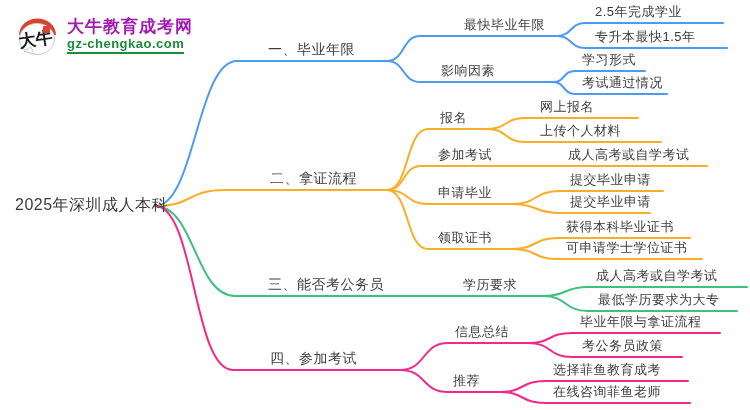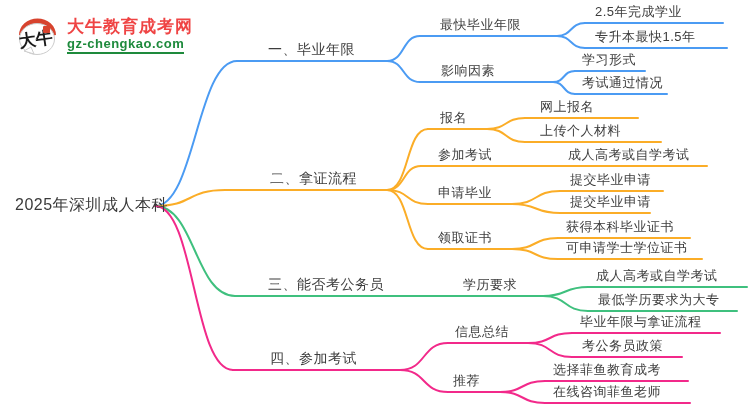--- a/index.html
+++ b/index.html
@@ -32,21 +32,21 @@
 
   <div class="logo">
     <svg width="46" height="44" viewBox="0 0 46 44">
       <path d="M5,21 A18.5,16.5 0 0 1 42,21 L36,22 A13,11.5 0 0 0 10,22 Z" fill="#d7432e"></path>
       <ellipse cx="23" cy="25" rx="17.5" ry="15.5" fill="#ffffff" stroke="#cccccc" stroke-width="1"></ellipse>
       <path d="M10,37 L17,33 L20,40 Z" fill="#ffffff" stroke="#cccccc" stroke-width="1"></path>
       <text x="22" y="31" font-size="17" font-weight="bold" fill="#1a1a1a" text-anchor="middle" transform="rotate(-8 22 27)" font-family="'DejaVu Serif',serif">大牛</text>
       <rect x="29" y="12" width="7" height="7" rx="1" fill="#d7432e"></rect>
     </svg>
     <div class="logo-texts">
-      <span class="brand" style="color: #ef4444;">大牛教育成考网</span>
+      <span class="brand" style="color: #a21caf;">大牛教育成考网</span>
       <span class="domain" style="color: rgb(30, 138, 60); border-bottom-color: rgb(30, 138, 60);">gz-chengkao.com</span>
     </div>
   </div>
 
   <svg id="wires" width="750" height="410" viewBox="0 0 750 410">
       <path d="M155,206 C195,206 197,61 237,61" fill="none" stroke="#4b9bf3" stroke-width="2" stroke-linecap="round"></path>
       <line x1="237" y1="61" x2="387" y2="61" stroke="#4b9bf3" stroke-width="2" stroke-linecap="round"></line>
       <path d="M387,61 C405.15,61 401.85,36 420,36" fill="none" stroke="#4b9bf3" stroke-width="2" stroke-linecap="round"></path>
       <line x1="420" y1="36" x2="557" y2="36" stroke="#4b9bf3" stroke-width="2" stroke-linecap="round"></line>
       <path d="M557,36 C572.4,36 569.6,23 585,23" fill="none" stroke="#4b9bf3" stroke-width="2" stroke-linecap="round"></path>
@@ -101,21 +101,21 @@
       <line x1="448" y1="392" x2="500" y2="392" stroke="#f2298a" stroke-width="2" stroke-linecap="round"></line>
       <path d="M500,392 C524.75,392 520.25,381 545,381" fill="none" stroke="#f2298a" stroke-width="2" stroke-linecap="round"></path>
       <line x1="545" y1="381" x2="688" y2="381" stroke="#f2298a" stroke-width="2" stroke-linecap="round"></line>
       <path d="M500,392 C524.75,392 520.25,403 545,403" fill="none" stroke="#f2298a" stroke-width="2" stroke-linecap="round"></path>
       <line x1="545" y1="403" x2="690" y2="403" stroke="#f2298a" stroke-width="2" stroke-linecap="round"></line>
     </svg>
 
   <div id="nodes">
     <div class="root-label">2025年深圳成人本科</div>
   <div class="nlabel main" style="left: 268px; top: 39px;">一、毕业年限</div>
-      <div class="nlabel" style="left: 440px; top: 15px;">最快毕业年限</div>
+      <div class="nlabel" style="left: 464px; top: 15px;">最快毕业年限</div>
       <div class="nlabel" style="left: 595px; top: 2px; text-align: right;">2.5年完成学业</div>
       <div class="nlabel" style="left: 595px; top: 27px;">专升本最快1.5年</div>
       <div class="nlabel" style="left: 441px; top: 61px;">影响因素</div>
       <div class="nlabel" style="left: 582px; top: 50px;">学习形式</div>
       <div class="nlabel" style="left: 582px; top: 73px;">考试通过情况</div>
       <div class="nlabel main" style="left: 270px; top: 168px;">二、拿证流程</div>
       <div class="nlabel" style="left: 440px; top: 108px;">报名</div>
       <div class="nlabel" style="left: 540px; top: 97px;">网上报名</div>
       <div class="nlabel" style="left: 540px; top: 121px;">上传个人材料</div>
       <div class="nlabel" style="left: 438px; top: 145px;">参加考试</div>

